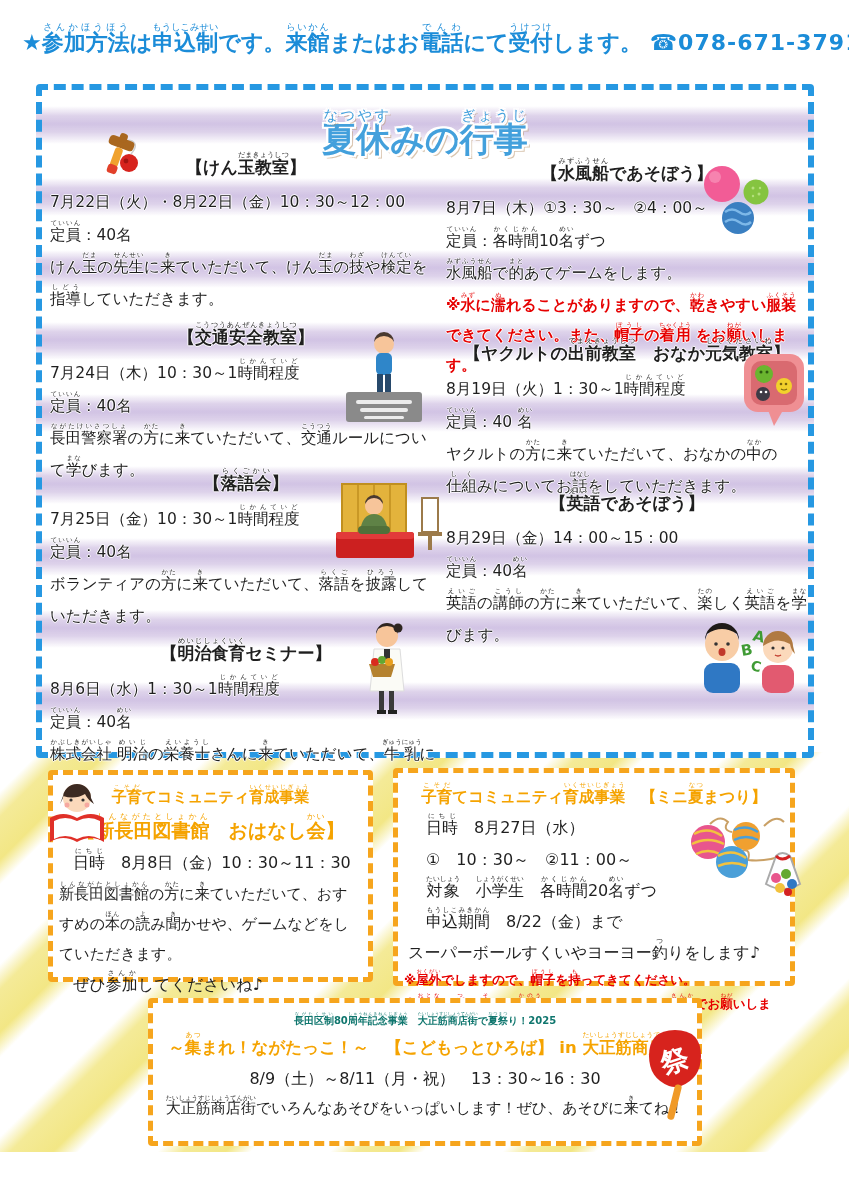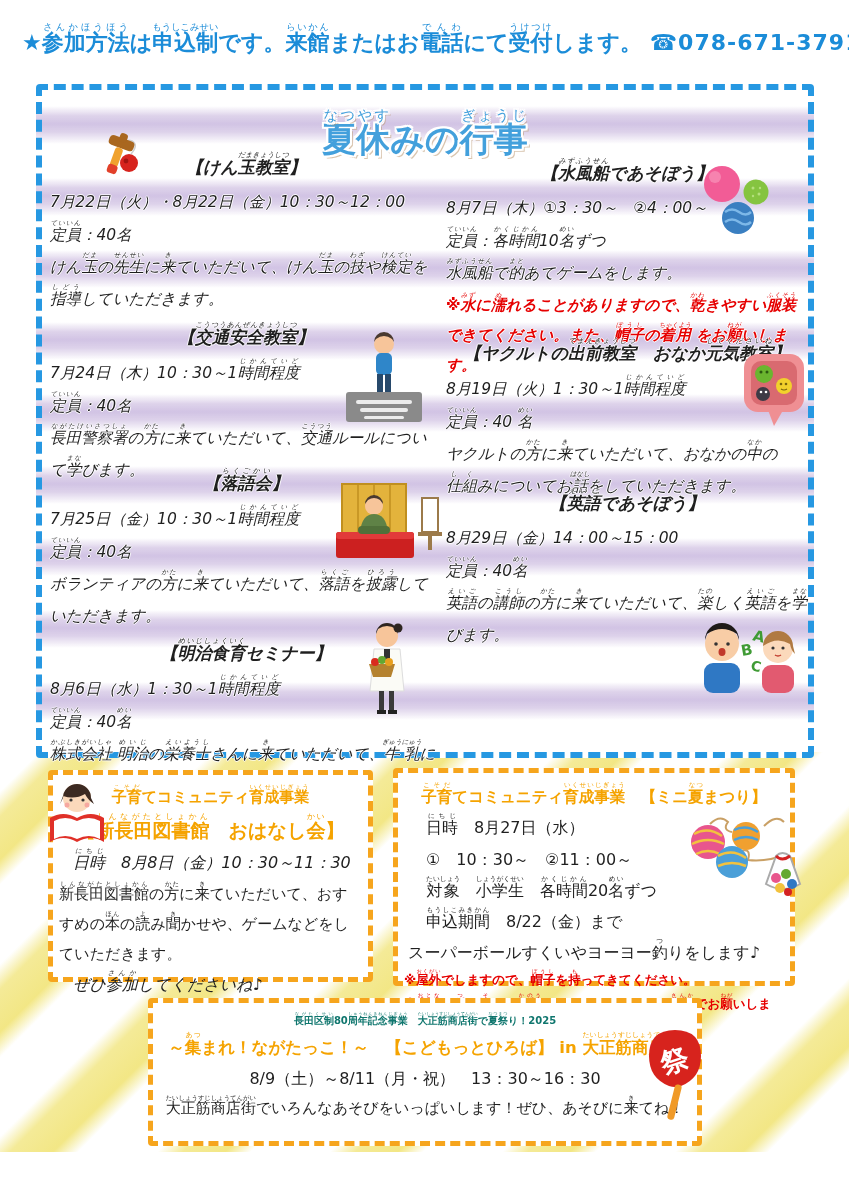--- a/index.html
+++ b/index.html
@@ -35,21 +35,21 @@
   }
   .main-title{
     position:absolute;left:0;top:2px;width:100%;text-align:center;
     font-size:34px;font-weight:bold;color:#43a0dc;line-height:1.45;
     text-shadow:
       2px 2px 0 #fff,-2px 2px 0 #fff,2px -2px 0 #fff,-2px -2px 0 #fff,
       0 2px 0 #fff,0 -2px 0 #fff,2px 0 0 #fff,-2px 0 0 #fff,
       3px 3px 0 rgba(186,150,110,0.55);
     margin-top: 16px;
   }
-  .event{position:absolute;font-size:15.5px;line-height:2.05;font-style:italic;}
+  .event{position:absolute;font-size:15.5px;line-height:2.05;}
   .event .event-title{
     text-align:center;font-weight:bold;font-size:17px;margin-bottom:2px;
   }
   .event div{
     text-shadow:1px 0 0 rgba(255,255,255,0.85),-1px 0 0 rgba(255,255,255,0.85),
                 0 1px 0 rgba(255,255,255,0.85),0 -1px 0 rgba(255,255,255,0.85);
   }
   .event .event-note{color:#e60000;font-weight:bold;font-size:15px;line-height:2.0;}
   .ev-l1{left:8px;  top:60px;  width:392px;}
   .ev-l2{left:8px;  top:230px; width:392px;}
@@ -76,21 +76,21 @@
     background:#ffffff;z-index:1;
   }
   .library-box{left:48px;top:770px;width:325px;height:212px;padding:8px 6px 0 6px;box-sizing:border-box;}
   .matsuri-box{left:393px;top:768px;width:402px;height:218px;padding:8px 6px 0 6px;box-sizing:border-box;}
   .festival-box{left:148px;top:998px;width:554px;height:148px;padding:8px 4px 0 4px;box-sizing:border-box;}
 
   .program-heading{color:#f5a300;font-weight:bold;text-align:center;}
   .library-box .program-heading{font-size:15px;line-height:1.9;}
   .library-box .box-title{color:#f5a300;font-weight:bold;text-align:center;font-size:19px;line-height:1.8;}
   .library-box .box-line{font-size:15px;line-height:2.0;}
-  .library-box .indent{margin-left:14px;font-size:16px;font-style:italic;}
+  .library-box .indent{margin-left:14px;font-size:16px;}
 
   .matsuri-box .program-heading{font-size:15.5px;line-height:1.9;}
   .matsuri-box .box-line{font-size:16px;line-height:1.95;margin-left:22px;}
   .matsuri-box .activity{margin-left:4px;}
   .matsuri-box .small-note{color:#e60000;font-weight:bold;font-size:12.5px;line-height:1.9;margin-left:0;}
 
   .festival-box .fest-line1{color:#0f766e;font-weight:bold;text-align:center;font-size:10px;line-height:2.0;}
   .festival-box .fest-line2{color:#f5a300;font-weight:bold;text-align:center;font-size:16.5px;line-height:2.0;}
   .festival-box .fest-line3{text-align:center;font-size:16px;line-height:1.9;}
   .festival-box .fest-line4{text-align:center;font-size:15px;line-height:1.9;}

